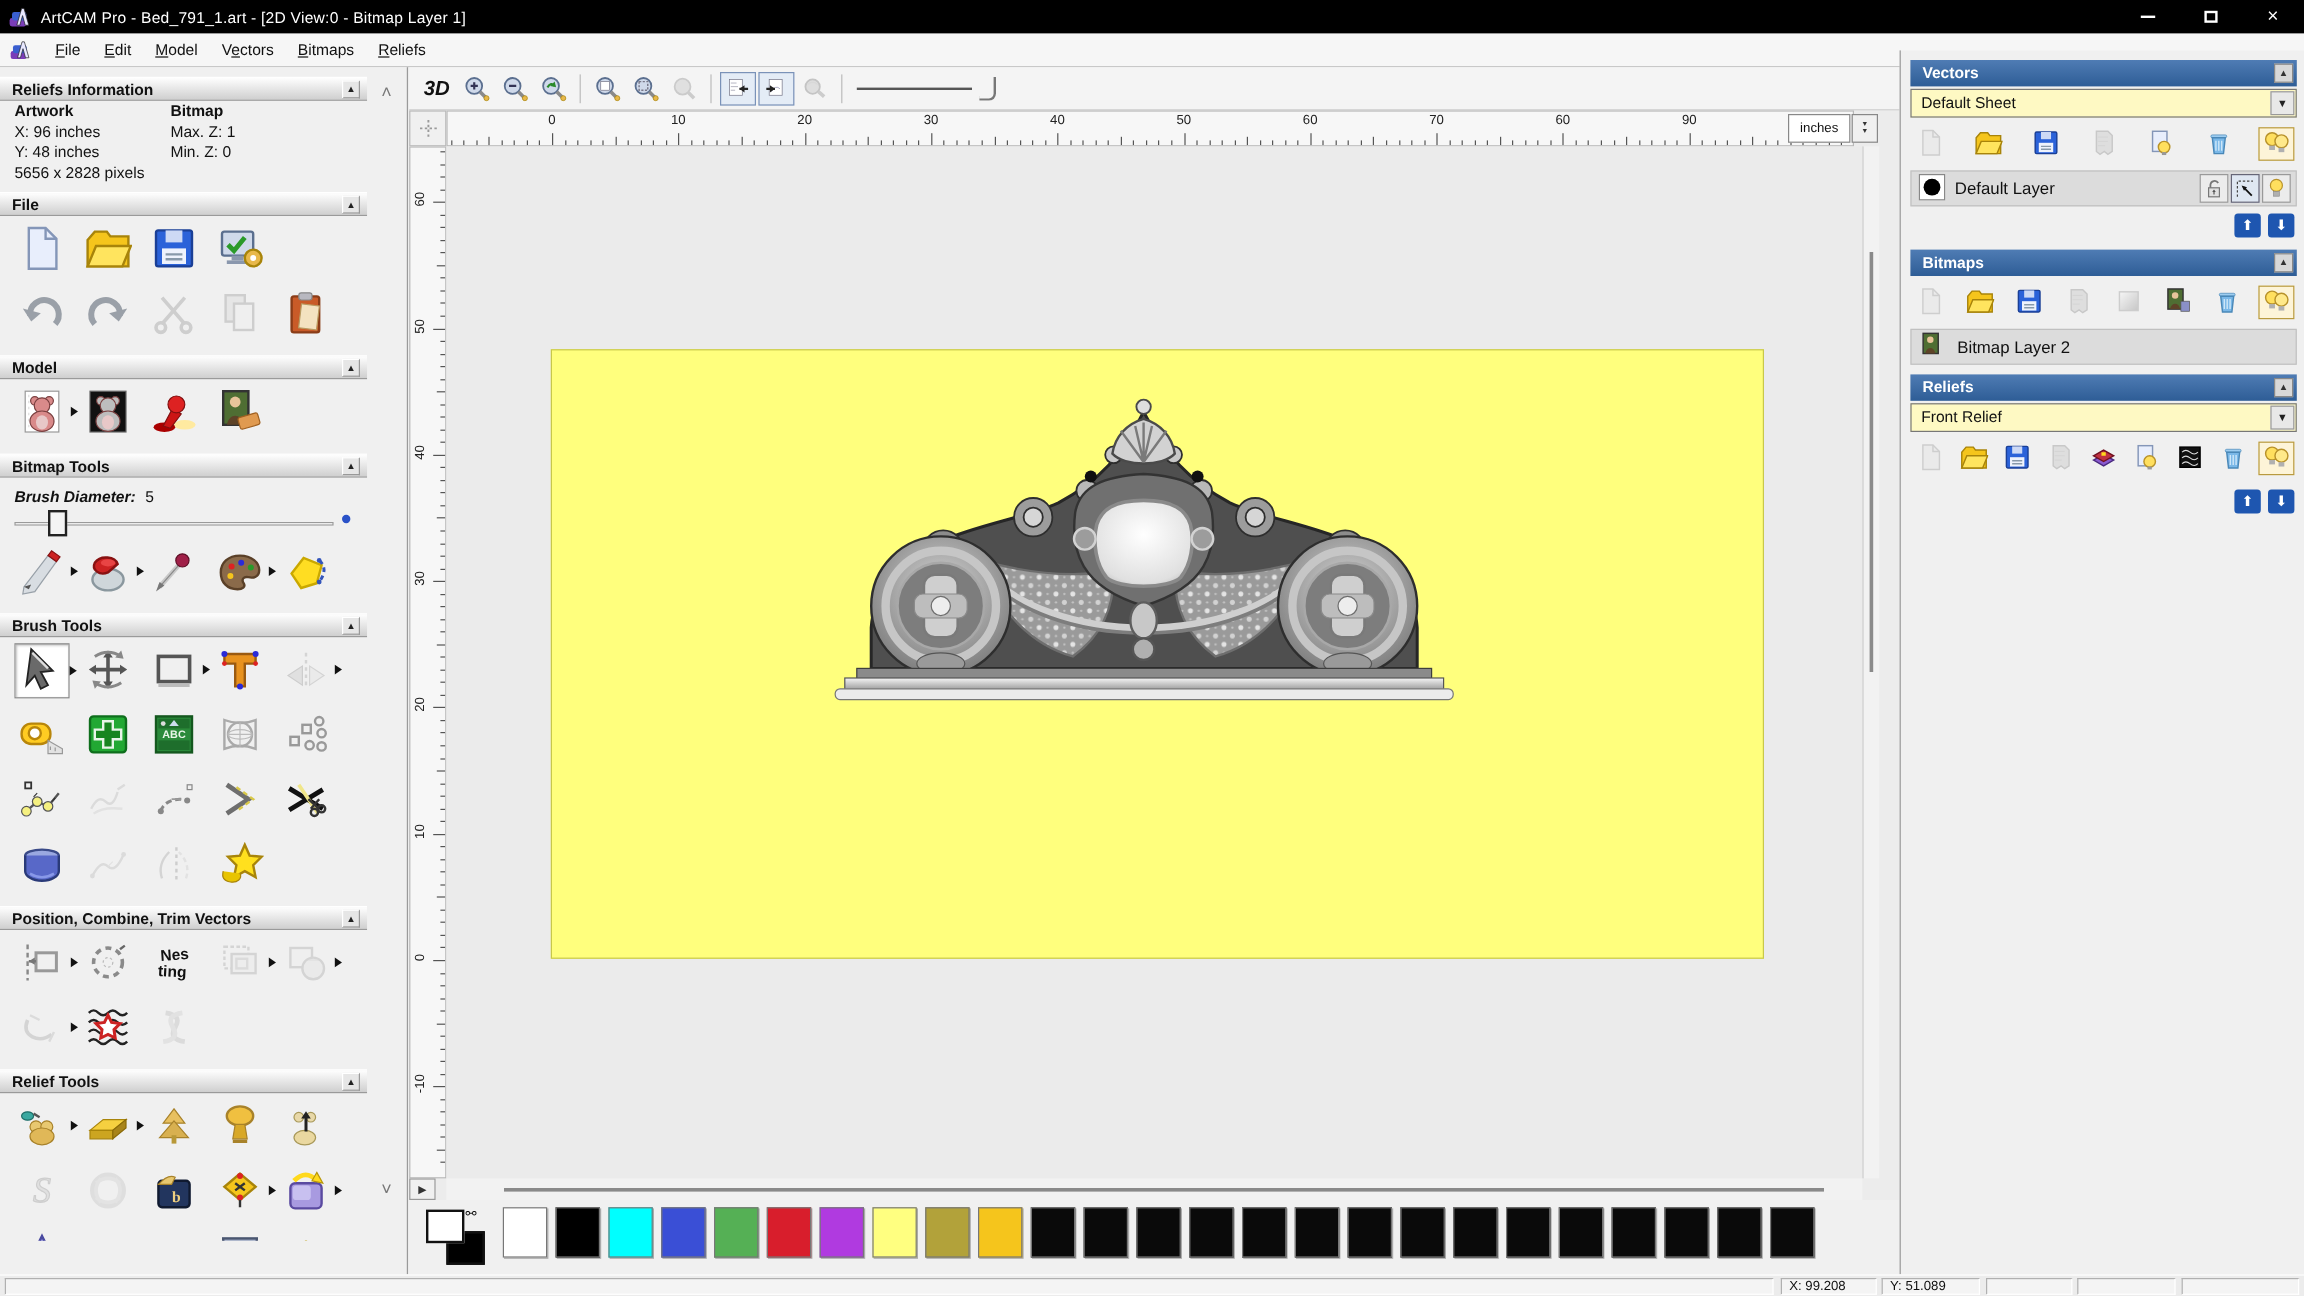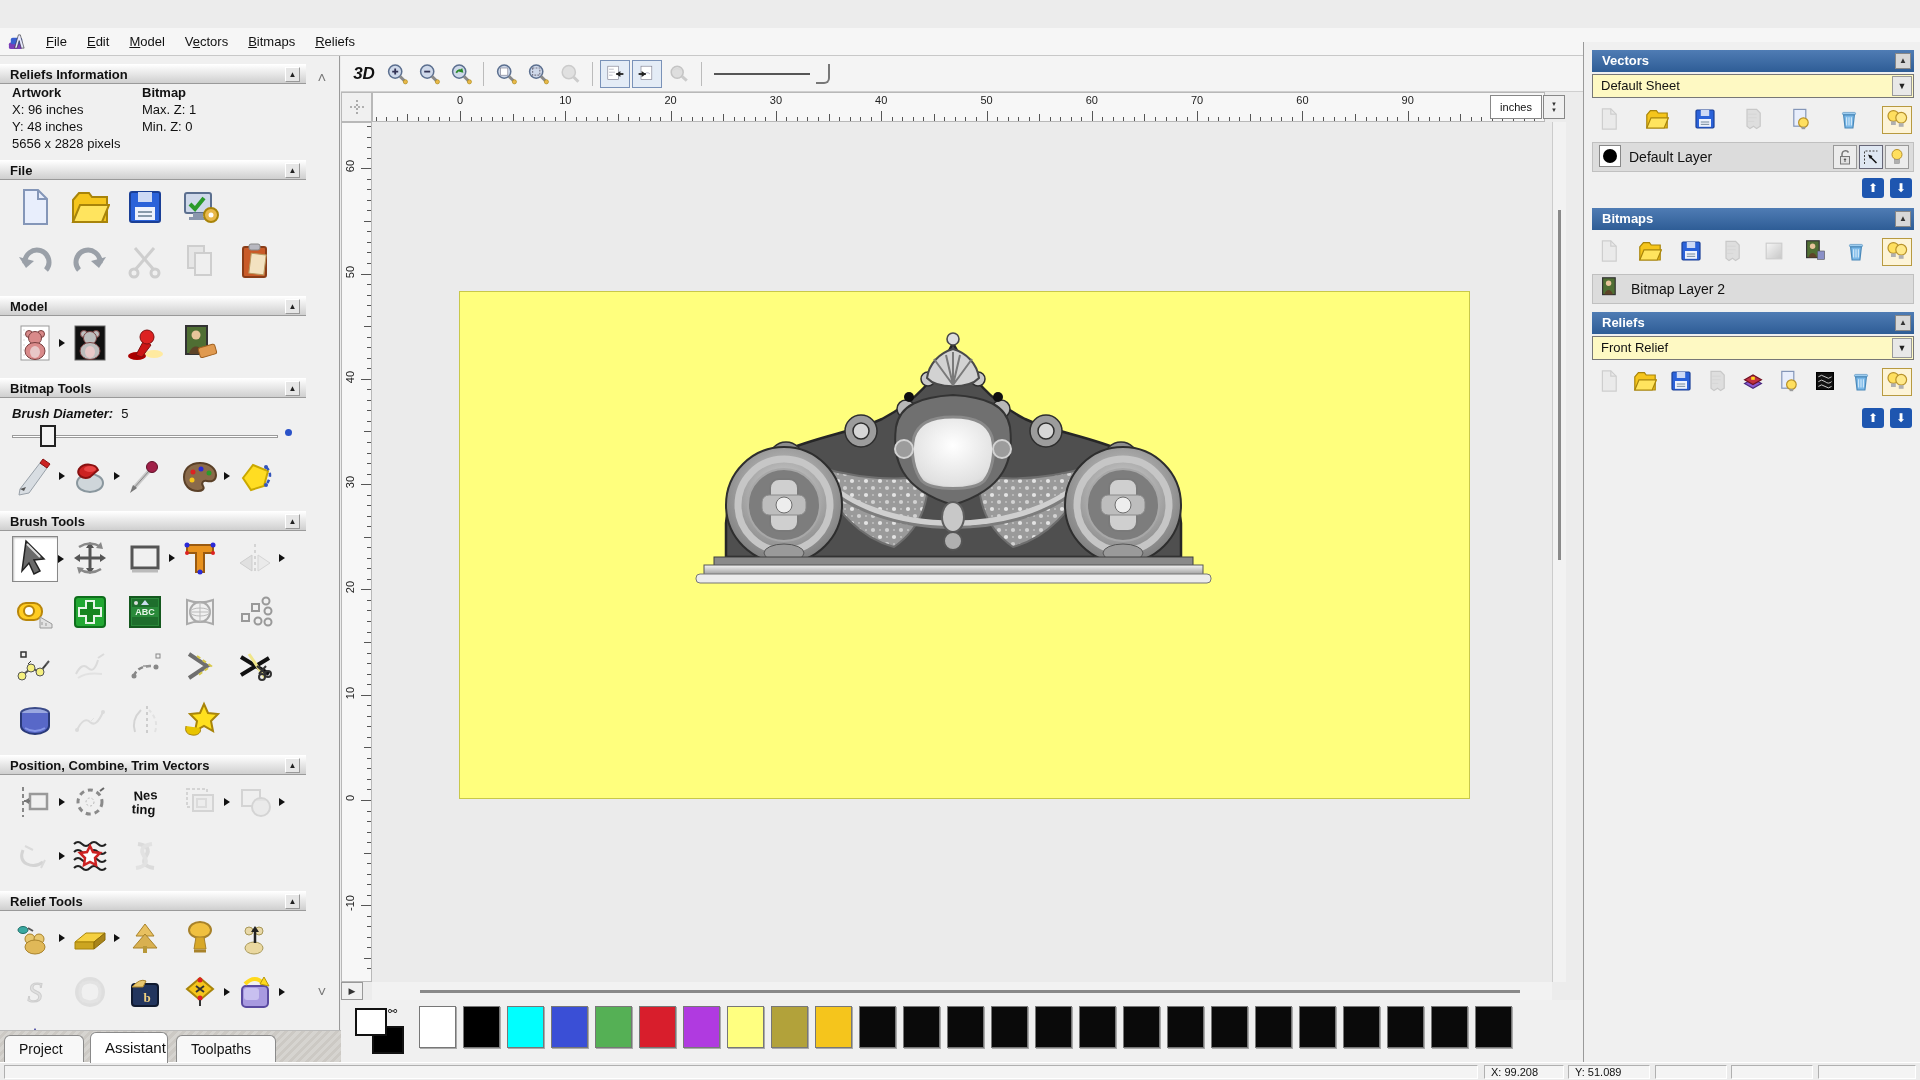--- a/index.html
+++ b/index.html
@@ -160,20 +160,39 @@
   #statusbar { position:absolute; left:0; top:1062px; width:1920px; height:18px; background:#ececec;
     border-top:1px solid #fff; }
   .scell { position:absolute; top:2px; height:14px; border:1px solid #b0b0b0; border-bottom-color:#fff;
     border-right-color:#fff; background:#f4f4f4; font-size:11px; padding:0 6px; line-height:12px; color:#111; }
 </style>
 </head>
 <body>
 
 <div id="app">
 
+  <div id="titlebar">
+    <svg class="appicon" viewBox="0 0 20 20">
+      <rect x="2" y="11" width="14" height="7" rx="2" fill="#7a3db8"></rect>
+      <rect x="4" y="6" width="12" height="7" rx="2" fill="#3a5fd0"></rect>
+      <path d="M8 17L12 3h2l4 14h-3l-2.2-8L10.5 17z" fill="#e8e8ff" stroke="#222" stroke-width="0.6"></path>
+    </svg>
+    <span class="title">ArtCAM Pro - Bed_791_1.art - [2D View:0 - Bitmap Layer 1]</span>
+    <div class="winbtns">
+      <div class="winbtn">
+          <span class="bar"></span>
+        </div>
+      <div class="winbtn">
+          <span class="box"></span>
+        </div>
+      <div class="winbtn">
+          <span class="x">×</span>
+        </div>
+    </div>
+  </div>
 
   <div id="menubar">
     <svg class="appicon" viewBox="0 0 20 20">
       <rect x="2" y="11" width="14" height="7" rx="2" fill="#7a3db8"></rect>
       <rect x="4" y="6" width="12" height="7" rx="2" fill="#3a5fd0"></rect>
       <path d="M8 17L12 3h2l4 14h-3l-2.2-8L10.5 17z" fill="#e8e8ff" stroke="#222" stroke-width="0.6"></path>
     </svg>
     <div id="menuitems" style="display:flex;">
         <div class="menuitem"><u>F</u>ile</div>
         <div class="menuitem"><u>E</u>dit</div>
@@ -705,25 +724,20 @@
                 <path d="M6 17l14-9 14 9-14 8z" fill="#fff2a0" stroke="#c8b040"></path>
               </svg></span>
           </div>
         </div>
       </div>
     <div class="scrollstrip">
       <div class="scrollchev" style="top:12px;">˄</div>
       <div class="scrollchev" style="top:926px;">˅</div>
     </div>
   </div>
-  <div id="lefttabs">
-      <div class="ltab" style="left: 4px; width: 80px;">Project</div>
-      <div class="ltab active" style="left: 90px; width: 78px;">Assistant</div>
-      <div class="ltab" style="left: 176px; width: 100px;">Toolpaths</div>
-    </div>
 
   <div id="canvasbar">
       <div style="width:6px"></div>
       <div class="cbtn3d">3D</div>
       <div class="cbtn">
         <svg viewBox="0 0 40 40">
           <circle cx="17" cy="16" r="11" fill="#cfd9ea" stroke="#5b6f8f" stroke-width="2.5"></circle>
           <path d="M12 16h10M17 11v10" stroke="#335" stroke-width="3"></path>
           <line x1="25" y1="24" x2="34" y2="33" stroke="#8a8a8a" stroke-width="5"></line>
           <circle cx="34" cy="33" r="3.5" fill="#e8b84a" stroke="#a8840a"></circle>

